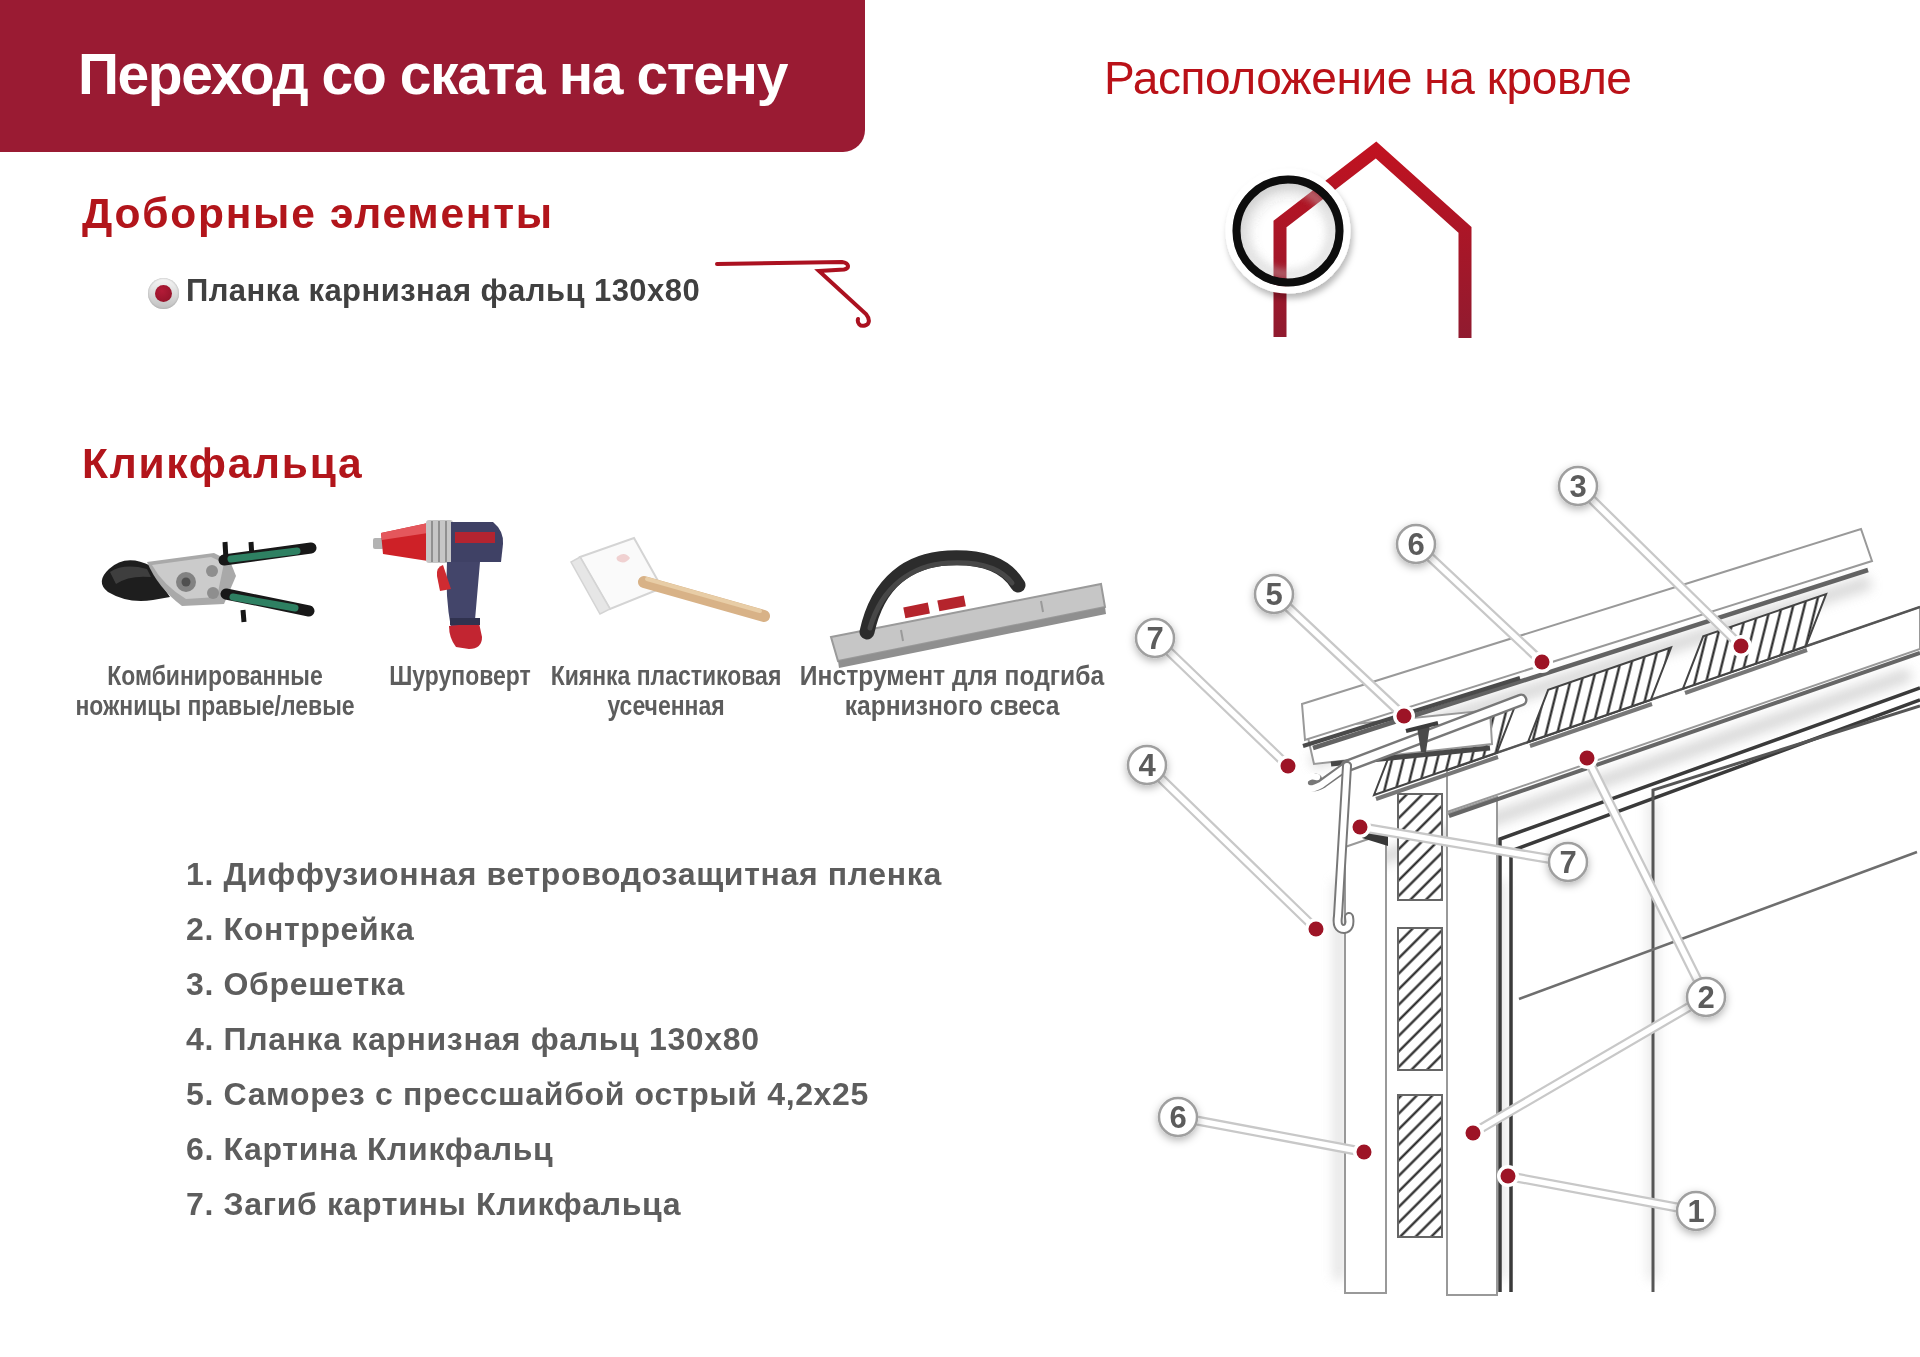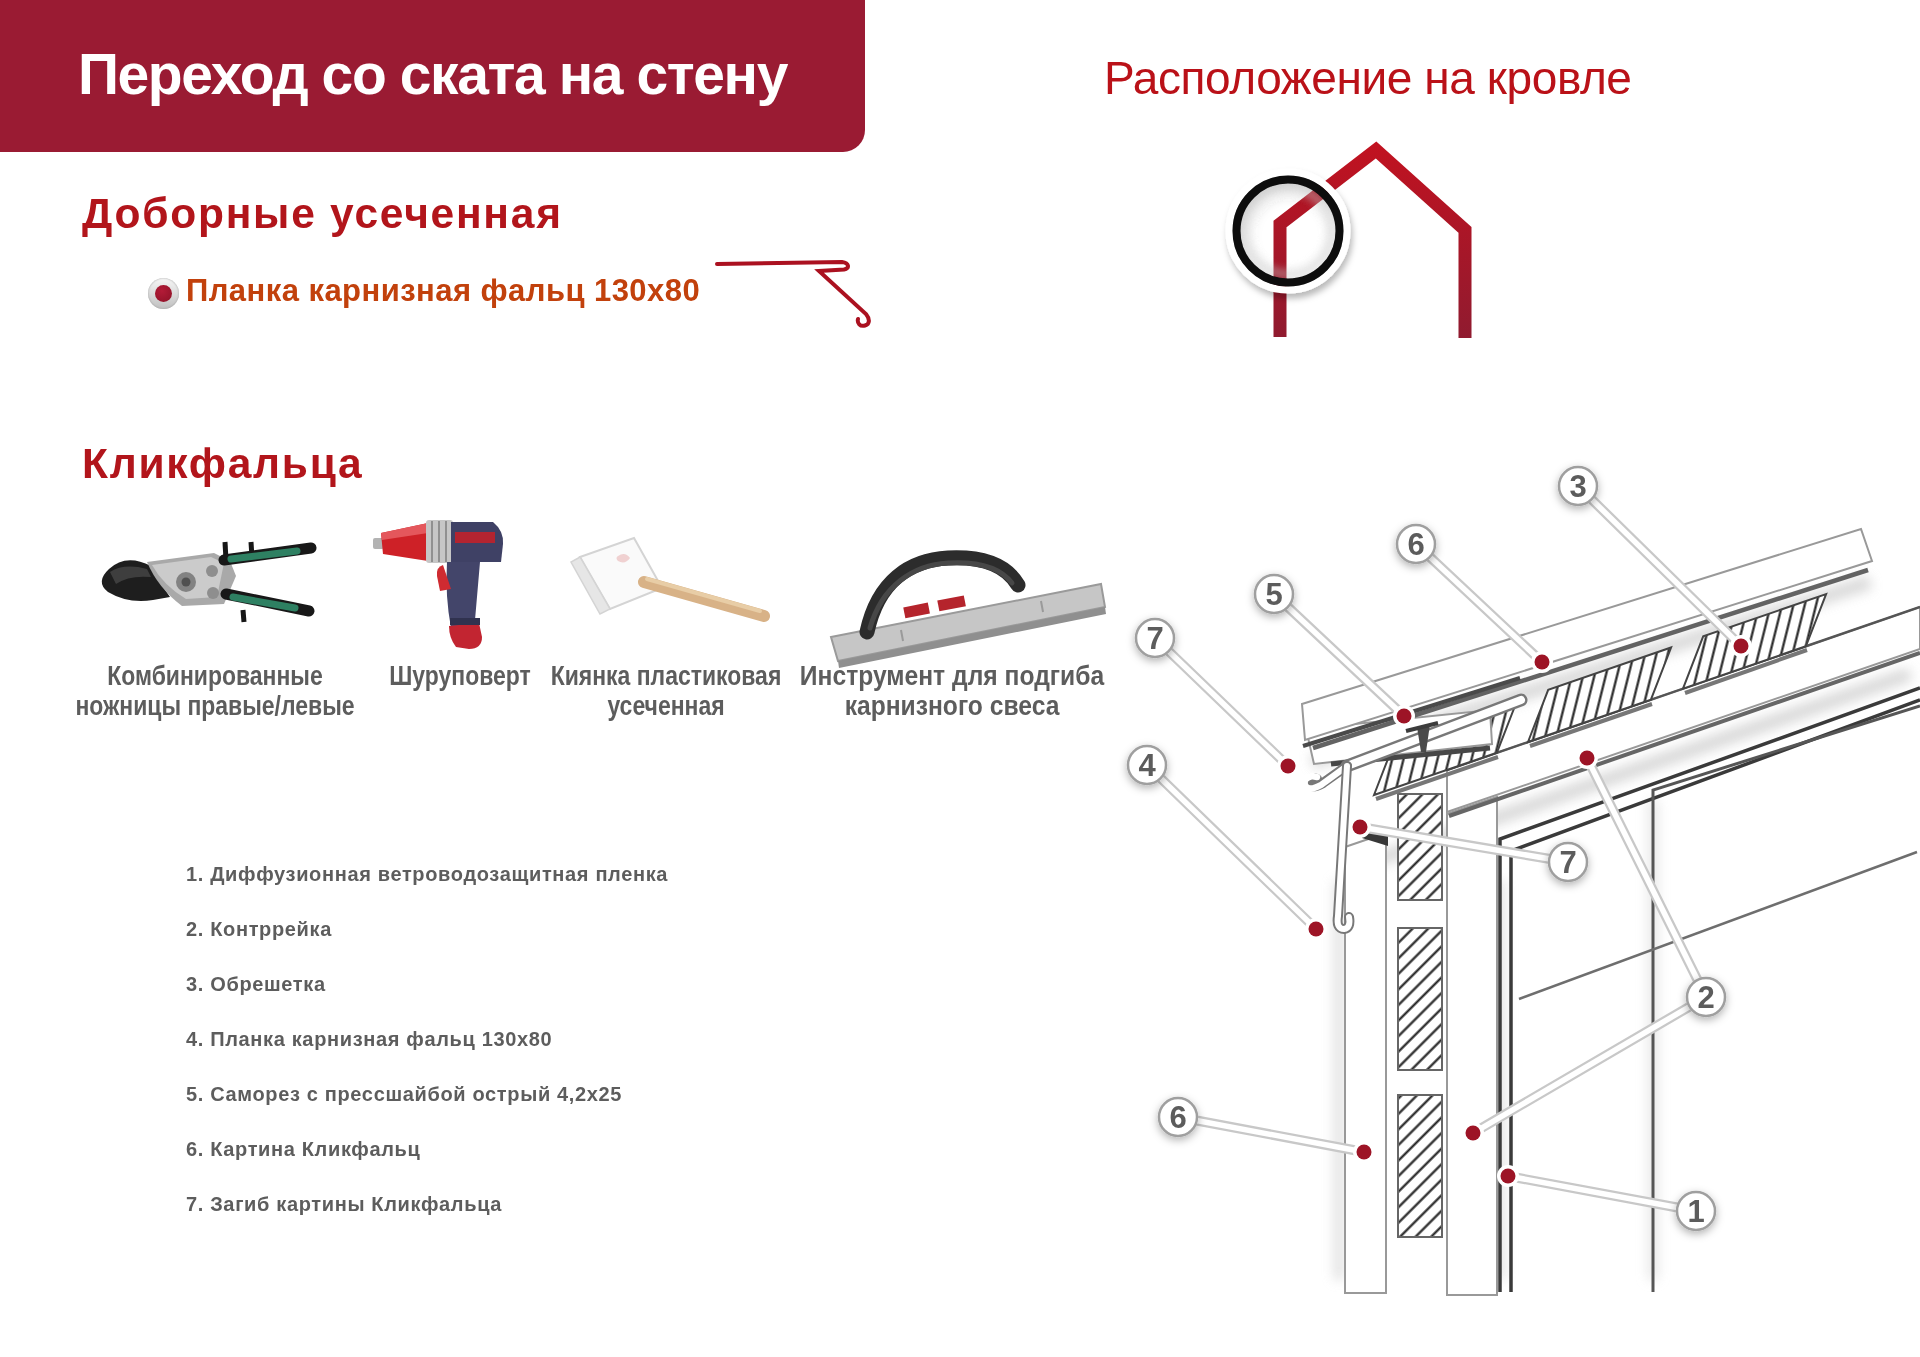--- a/index.html
+++ b/index.html
@@ -12,36 +12,36 @@
   #band h1 { position:absolute; left:78px; top:50%; transform:translateY(-53%);
     color:#ffffff; font-size:57px; font-weight:bold; white-space:nowrap; letter-spacing:-1.4px;}
   #rtitle { left:1104px; top:51px; color:#ba1118; font-size:46px; font-weight:normal; white-space:nowrap; letter-spacing:-0.4px;}
   .h2 { color:#b2151b; font-size:42.5px; font-weight:bold; white-space:nowrap; letter-spacing:1.75px;}
   #h2a { left:82px; top:190px; }
   #h2b { left:82px; top:440px; }
   #bullet { left:148px; top:278px; width:31px; height:31px; border-radius:50%;
     background:linear-gradient(180deg,#f7f7f7,#c0c0c0); box-shadow:inset 0 0 2px #999;}
   #bullet span { position:absolute; left:7px; top:7px; width:17px; height:17px;
     border-radius:50%; background:radial-gradient(circle at 40% 35%, #b31b37, #8c1126);}
-  #btext { left:186px; top:273px; color:#c2410c; font-size:31px; font-weight:bold; white-space:nowrap; letter-spacing:0.45px;}
+  #btext { left:186px; top:273px; color:#404040; font-size:31px; font-weight:bold; white-space:nowrap; letter-spacing:0.45px;}
   .lbl { color:#5d5d5d; font-size:28px; font-weight:bold; text-align:center; line-height:30px;
     white-space:nowrap; transform:scaleX(0.82); }
   #lbl1 { left:15px;  top:661px; width:400px; transform-origin:50% 0; }
   #lbl2 { left:260px; top:661px; width:400px; transform-origin:50% 0; }
   #lbl3 { left:466px; top:661px; width:400px; transform-origin:50% 0; }
   #lbl4 { left:752px; top:661px; width:400px; transform-origin:50% 0; transform:scaleX(0.88); }
-  #list { left:186px; top:847px; color:#5d5d5d; font-size:20px; font-weight:bold; line-height:55px; white-space:nowrap; letter-spacing:0.65px;}
+  #list { left:186px; top:847px; color:#5d5d5d; font-size:32px; font-weight:bold; line-height:55px; white-space:nowrap; letter-spacing:0.65px;}
 </style>
 </head>
 <body>
   <div id="band" class="abs">
     <h1>Переход со ската на стену</h1>
   </div>
   <div id="rtitle" class="abs">Расположение на кровле</div>
-  <div id="h2a" class="abs h2">Доборные усеченная</div>
+  <div id="h2a" class="abs h2">Доборные элементы</div>
   <div id="bullet" class="abs">
     <span></span>
   </div>
   <div id="btext" class="abs">Планка карнизная фальц 130х80</div>
   <div id="h2b" class="abs h2">Кликфальца</div>
   <div id="lbl1" class="abs lbl">Комбинированные<br>ножницы правые/левые</div>
   <div id="lbl2" class="abs lbl">Шуруповерт</div>
   <div id="lbl3" class="abs lbl">Киянка пластиковая<br>усеченная</div>
   <div id="lbl4" class="abs lbl">Инструмент для подгиба<br>карнизного свеса</div>
   <div id="list" class="abs">

